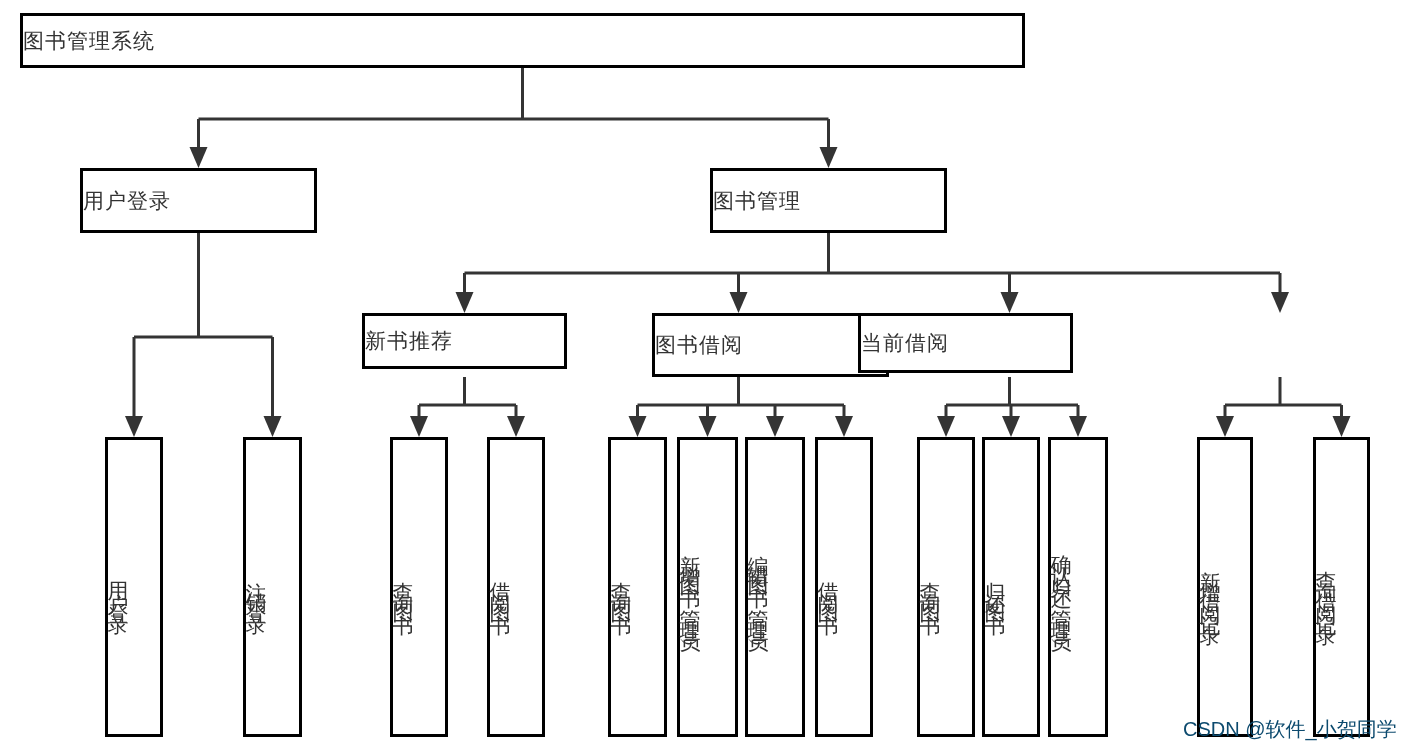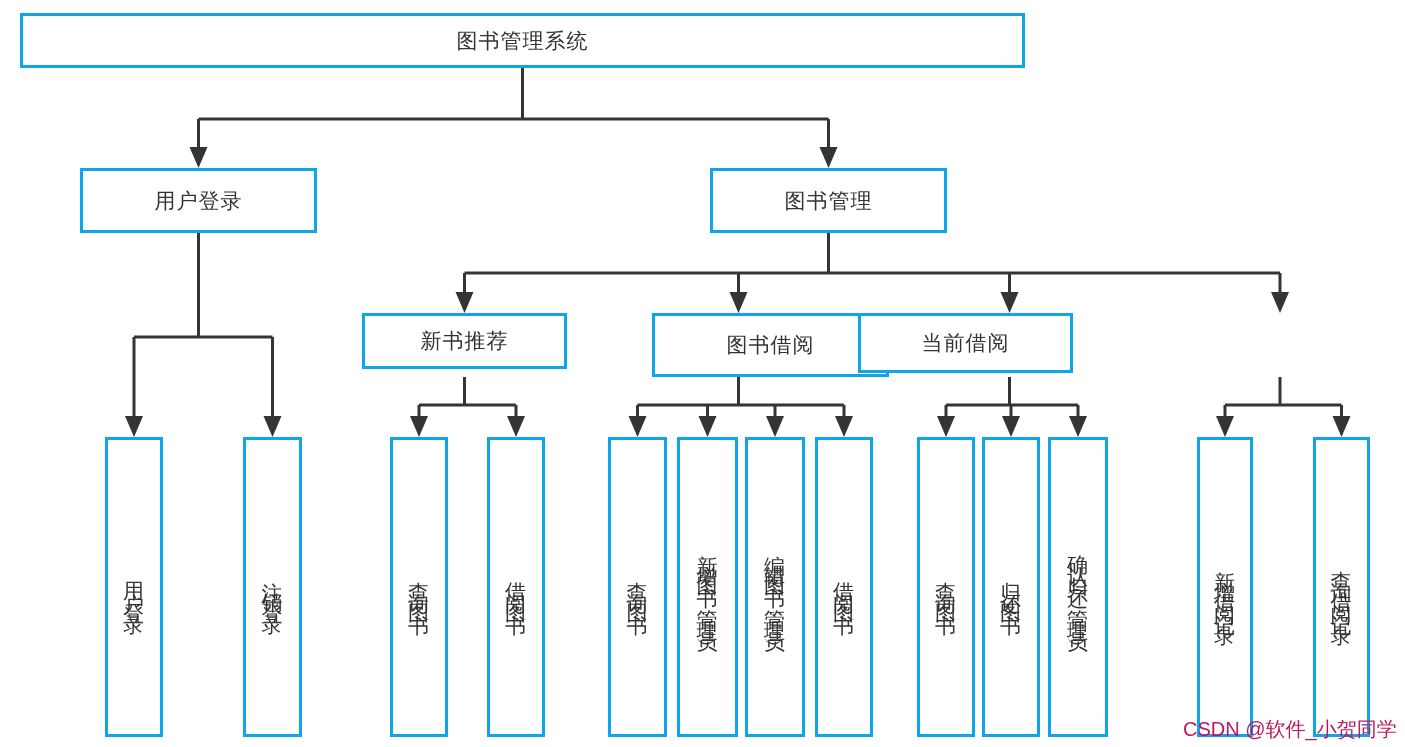--- a/index.html
+++ b/index.html
@@ -13,42 +13,42 @@
   }
   .connectors {
     position: absolute;
     left: 0; top: 0;
     width: 1405px; height: 747px;
     z-index: 1;
   }
   .box {
     position: absolute;
     box-sizing: border-box;
-    border: 3px solid #0ea5e9;
+    border: 3px solid #000000;
     background: #ffffff;
     display: flex;
     align-items: center;
-    justify-content: center;
+    justify-content: flex-start;
     font-size: 21px;
     color: #333333;
     z-index: 2;
     letter-spacing: 1px;
   }
   .vbox span {
     writing-mode: vertical-rl;
     text-orientation: mixed;
     letter-spacing: 11px;
     line-height: 1;
   }
   .watermark {
     position: absolute;
     left: 1183px;
     top: 716px;
     font-size: 20px;
-    color: #be185d;
+    color: #0c4a6e;
     z-index: 5;
     white-space: nowrap;
   }
 </style>
 </head>
 <body>
 
 <div class="stage">
 
   <svg class="connectors" viewBox="0 0 1405 747" xmlns="http://www.w3.org/2000/svg">

